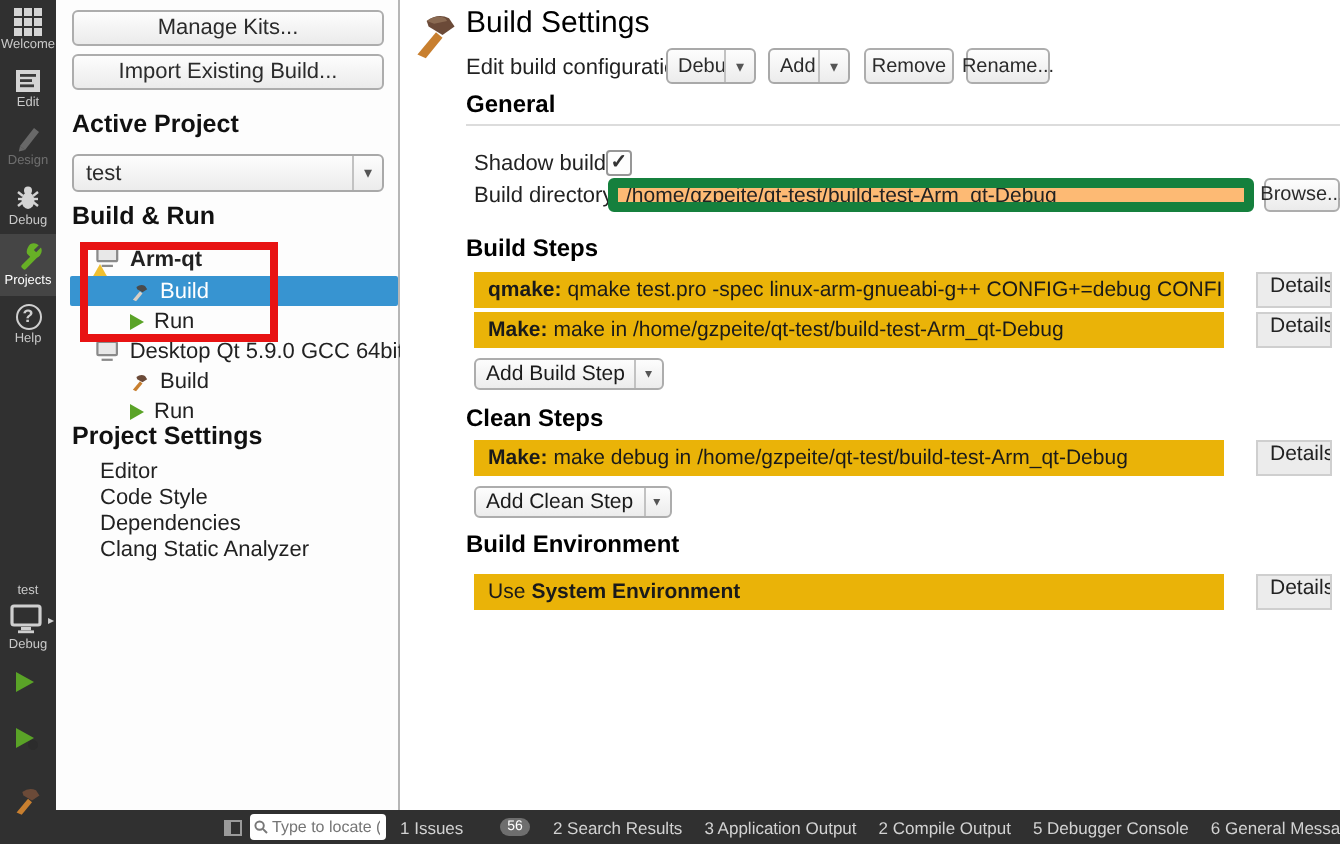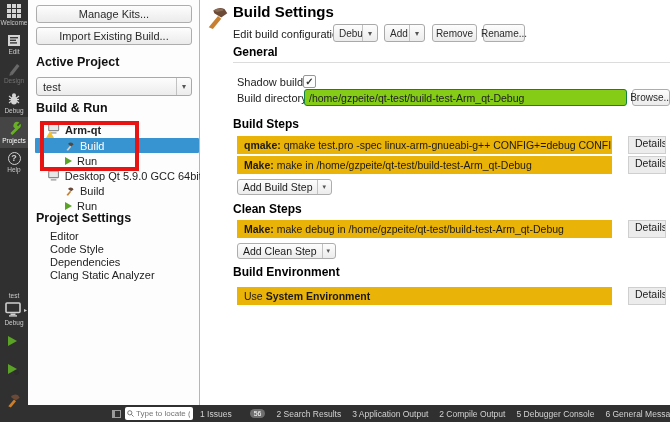--- a/index.html
+++ b/index.html
@@ -30,30 +30,30 @@
   .combo .arr{border-left:1px solid #c2c2c2;width:15px;align-self:stretch;display:flex;align-items:center;justify-content:center;color:#555;font-size:8px}
   .tree-row{position:absolute;left:0;width:172px;height:15px;display:flex;align-items:center;gap:5px;font-size:11px;color:#222}
   .tree-row.kit{padding-left:20px}
   .tree-row.child{padding-left:37px}
   .tree-row.sel{left:7px;width:164px;background:#3794d1;color:#fff;border-radius:1px;padding-left:30px}
   .ps-item{position:absolute;left:22px;font-size:11px;color:#222}
   .redbox{position:absolute;left:12px;top:121px;width:99px;height:50px;border:4px solid #e81313;z-index:40}
 
   
   .main{position:absolute;left:200px;top:0;width:470px;height:405px;background:#fff}
-  .m-title{position:absolute;left:33px;top:3px;font-size:15px;font-weight:bold;color:#000}
+  .m-title{position:absolute;left:33px;top:3px;font-size:15px;font-weight:normal;color:#000}
   .m-lbl{position:absolute;font-size:11px;color:#222}
   .m-h{position:absolute;left:33px;font-weight:bold;font-size:12px;color:#000000}
   .mbtn{position:absolute;height:18px;font-size:10px;padding:0 4px}
   .mcombo{position:absolute;height:18px}
   .mcombo .val{padding-left:5px;font-size:10px}
   .groupline{position:absolute;left:33px;width:437px;height:1px;background:#dcdcdc}
   .checkbox{position:absolute;width:13px;height:13px;border:1px solid #979797;border-radius:2px;background:#fdfdfd;
     display:flex;align-items:center;justify-content:center;font-size:10px;color:#333;font-weight:bold;line-height:1}
-  .textfield{position:absolute;height:17px;border:1px solid #15803d;border-radius:3px;background:#84cc16;
+  .textfield{position:absolute;height:17px;border:5px solid #15803d;border-radius:3px;background:#fdba74;
     font-size:10.5px;padding:0 4px;color:#222;font-family:"Liberation Sans",sans-serif}
   .steprow{position:absolute;left:37px;width:375px;height:18px;border:1px solid #eab308;background:#eab308;
     display:flex;align-items:center;padding:0 6px;font-size:10.5px;white-space:nowrap;overflow:hidden}
   .steprow b{margin-right:3px}
   .detbtn{position:absolute;left:428px;width:38px;height:18px;background:#ececec;border:1px solid #cfcfcf;
     display:flex;align-items:flex-start;gap:4px;padding-left:6px;font-size:10.5px;color:#222;overflow:hidden}
   .addbtn{position:absolute;left:37px;height:16px;display:inline-flex;align-items:center;gap:5px;
     background:linear-gradient(#fdfdfd,#ececec);border:1px solid #adadad;border-radius:3px;padding:0 5px;font-size:10.5px}
   .addbtn .arr{font-size:7px;color:#555;border-left:1px solid #c2c2c2;padding-left:4px;align-self:stretch;display:flex;align-items:center}
 

